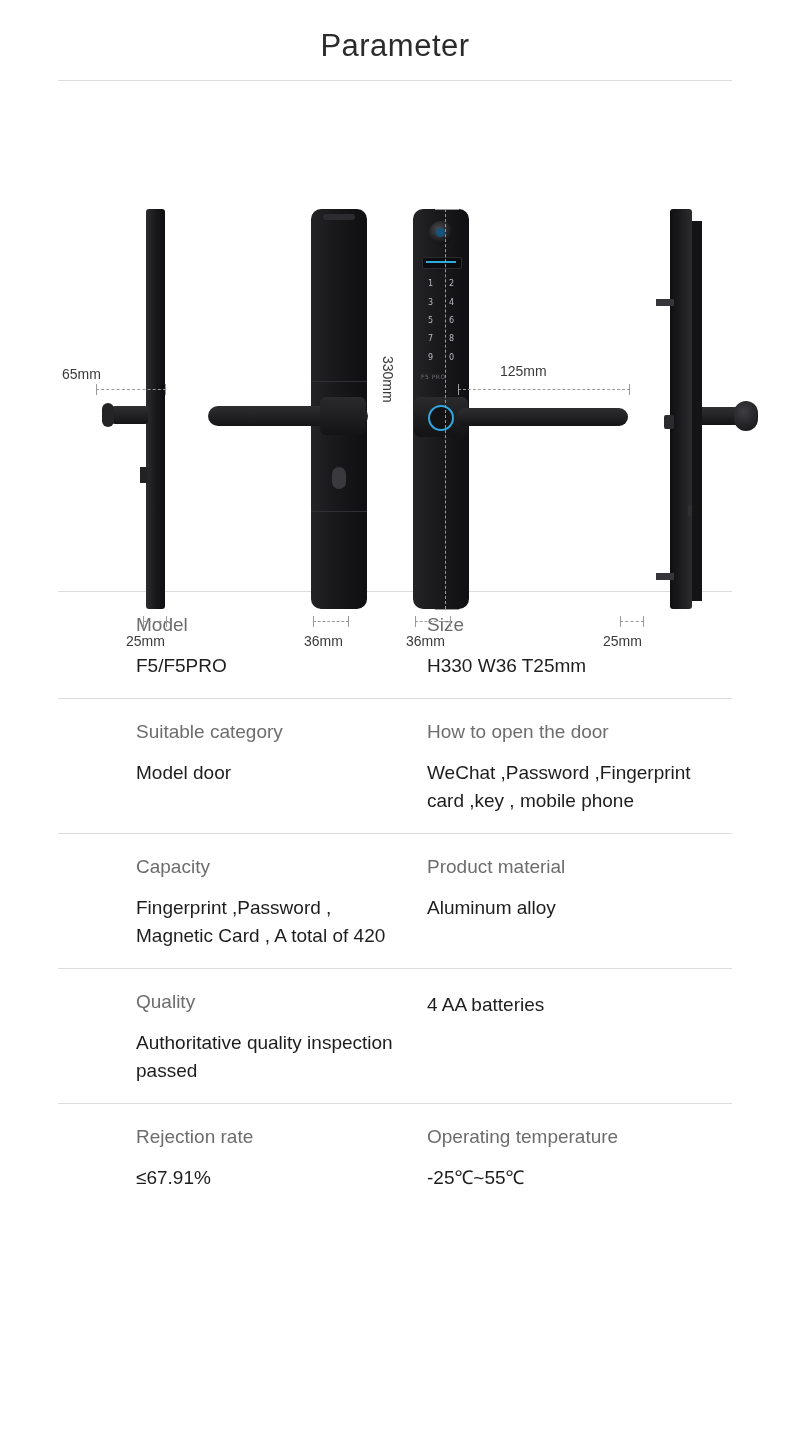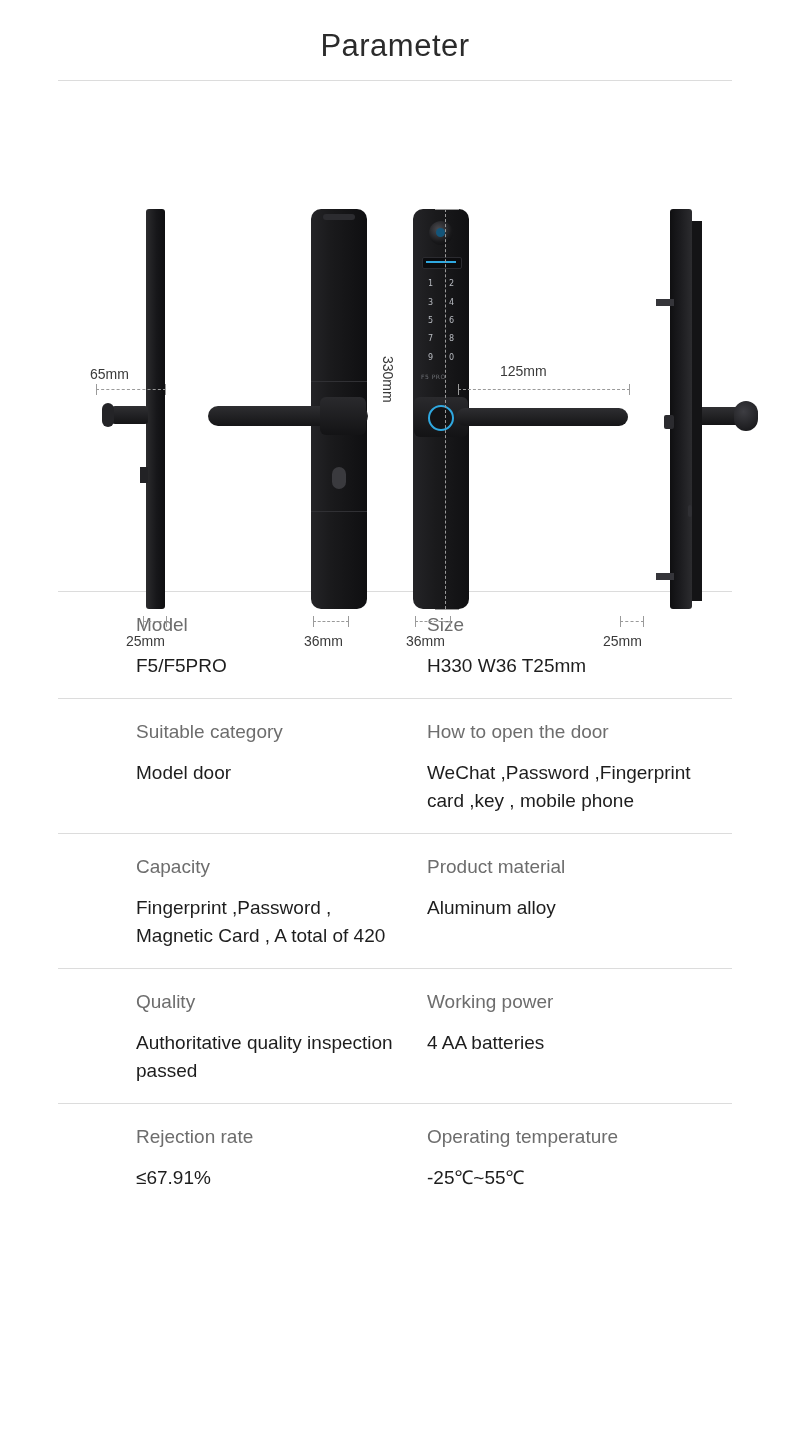--- a/index.html
+++ b/index.html
@@ -348,21 +348,21 @@
   <div class="title">Parameter</div>
   <div class="rule"></div>
 
   <div class="diagram">
 
     <div class="lock v1-body"></div>
     <div class="lock v1-knob"></div>
     <div class="lock v1-knob-cap"></div>
     <div class="lock v1-tab"></div>
 
-    <div class="dim-label" style="left:32px; top:285px;">65mm</div>
+    <div class="dim-label" style="left:4px; top:285px;">65mm</div>
     <div class="dashed-h" style="left:38px; top:308px; width:70px;"></div>
     <div class="dim-line v-line" style="left:38px; top:303px; height:11px;"></div>
     <div class="dim-line v-line" style="left:107px; top:303px; height:11px;"></div>
 
     <div class="dashed-h" style="left:85px; top:540px; width:24px;"></div>
     <div class="dim-line v-line" style="left:85px; top:535px; height:11px;"></div>
     <div class="dim-line v-line" style="left:108px; top:535px; height:11px;"></div>
     <div class="dim-label" style="left:68px; top:552px;">25mm</div>
 
     <div class="lock v2-body"></div>
@@ -465,21 +465,20 @@
         <div class="spec-value"> Aluminum alloy</div>
       </div>
     </div>
 
     <div class="spec-row">
       <div class="spec-col">
         <div class="spec-label">Quality</div>
         <div class="spec-value">Authoritative quality inspection passed</div>
       </div>
       <div class="spec-col right">
-        <div class="spec-label">Working power</div>
         <div class="spec-value">4 AA batteries</div>
       </div>
     </div>
 
     <div class="spec-row">
       <div class="spec-col">
         <div class="spec-label">Rejection rate</div>
         <div class="spec-value">≤67.91%</div>
       </div>
       <div class="spec-col right">

